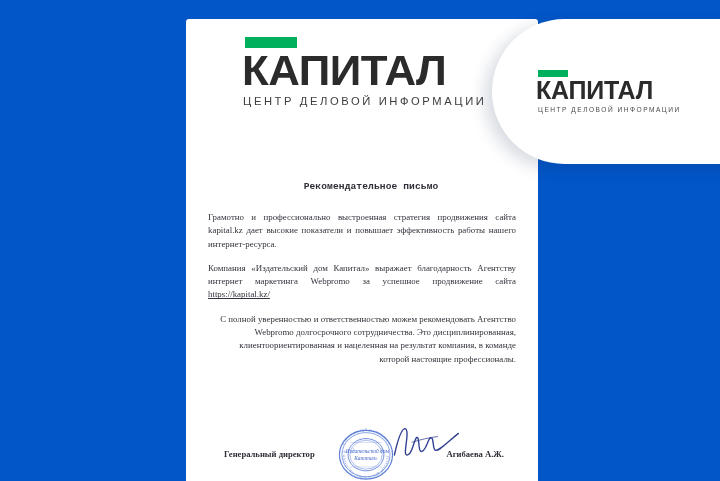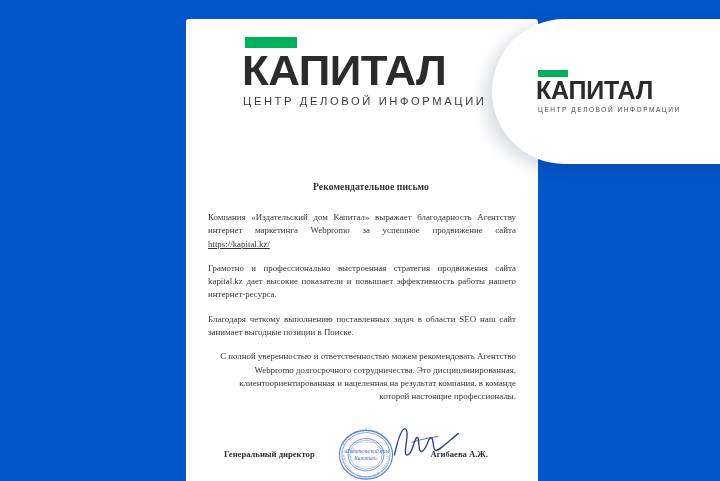--- a/index.html
+++ b/index.html
@@ -80,21 +80,21 @@
     white-space: nowrap;
   }
 
   
   .letter-title {
     position: absolute;
     left: 0;
     right: 0;
     top: 162px;
     text-align: center;
-    font-family: Liberation Serif, serif;
+    font-family: Liberation Mono, monospace;
     font-weight: 700;
     font-size: 9.6px;
     color: #2f2f38;
     letter-spacing: 0.1px;
     padding-left: 18px;
   }
 
   .letter-body {
     position: absolute;
     left: 22px;
@@ -135,21 +135,21 @@
     top: 12px;
     font-family: "Liberation Serif", serif;
     font-weight: 700;
     font-size: 8.6px;
     color: #2f2f38;
     white-space: nowrap;
     margin-left: 16px;
   }
 
   .sign-title { left: 0; }
-  .sign-name  { right: 32px; }
+  .sign-name  { right: 16px; }
 
   
   .stamp {
     position: absolute;
     left: 122px;
     top: -16px;
     width: 72px;
     height: 66px;
     pointer-events: none;
   }
@@ -225,25 +225,24 @@
 
   <div class="letterhead">
     <div class="logo-bar"></div>
     <div class="logo-word">КАПИТАЛ</div>
     <div class="logo-sub">ЦЕНТР ДЕЛОВОЙ ИНФОРМАЦИИ</div>
   </div>
 
   <div class="letter-title">Рекомендательное письмо</div>
 
   <div class="letter-body">
+    <p>Грамотно и профессионально выстроенная стратегия продвижения сайта kapital.kz дает высокие показатели и повышает эффективность работы нашего интернет-ресурса.</p>
+
     <p><span>Компания «Издательский дом Капитал» выражает благодарность Агентству интернет маркетинга Webpromo за успешное продвижение сайта </span><a class="letter-link" href="#">https://kapital.kz/</a></p>
 
-    <p>Грамотно и профессионально выстроенная стратегия продвижения сайта kapital.kz дает высокие показатели и повышает эффективность работы нашего интернет-ресурса.</p>
-
-    <p>Благодаря четкому выполнению поставленных задач в области SEO наш сайт занимает выгодные позиции в Поиске.</p>
 
     <p class="nojust">С полной уверенностью и ответственностью можем рекомендовать Агентство Webpromo долгосрочного сотрудничества. Это дисциплинированная, клиентоориентированная и нацеленная на результат компания, в команде которой настоящие профессионалы.</p>
   </div>
 
   <div class="sign-row">
     <div class="sign-title">Генеральный директор</div>
 
     <div class="stamp">
       <svg viewBox="0 0 100 92" xmlns="http://www.w3.org/2000/svg">
         <defs>

